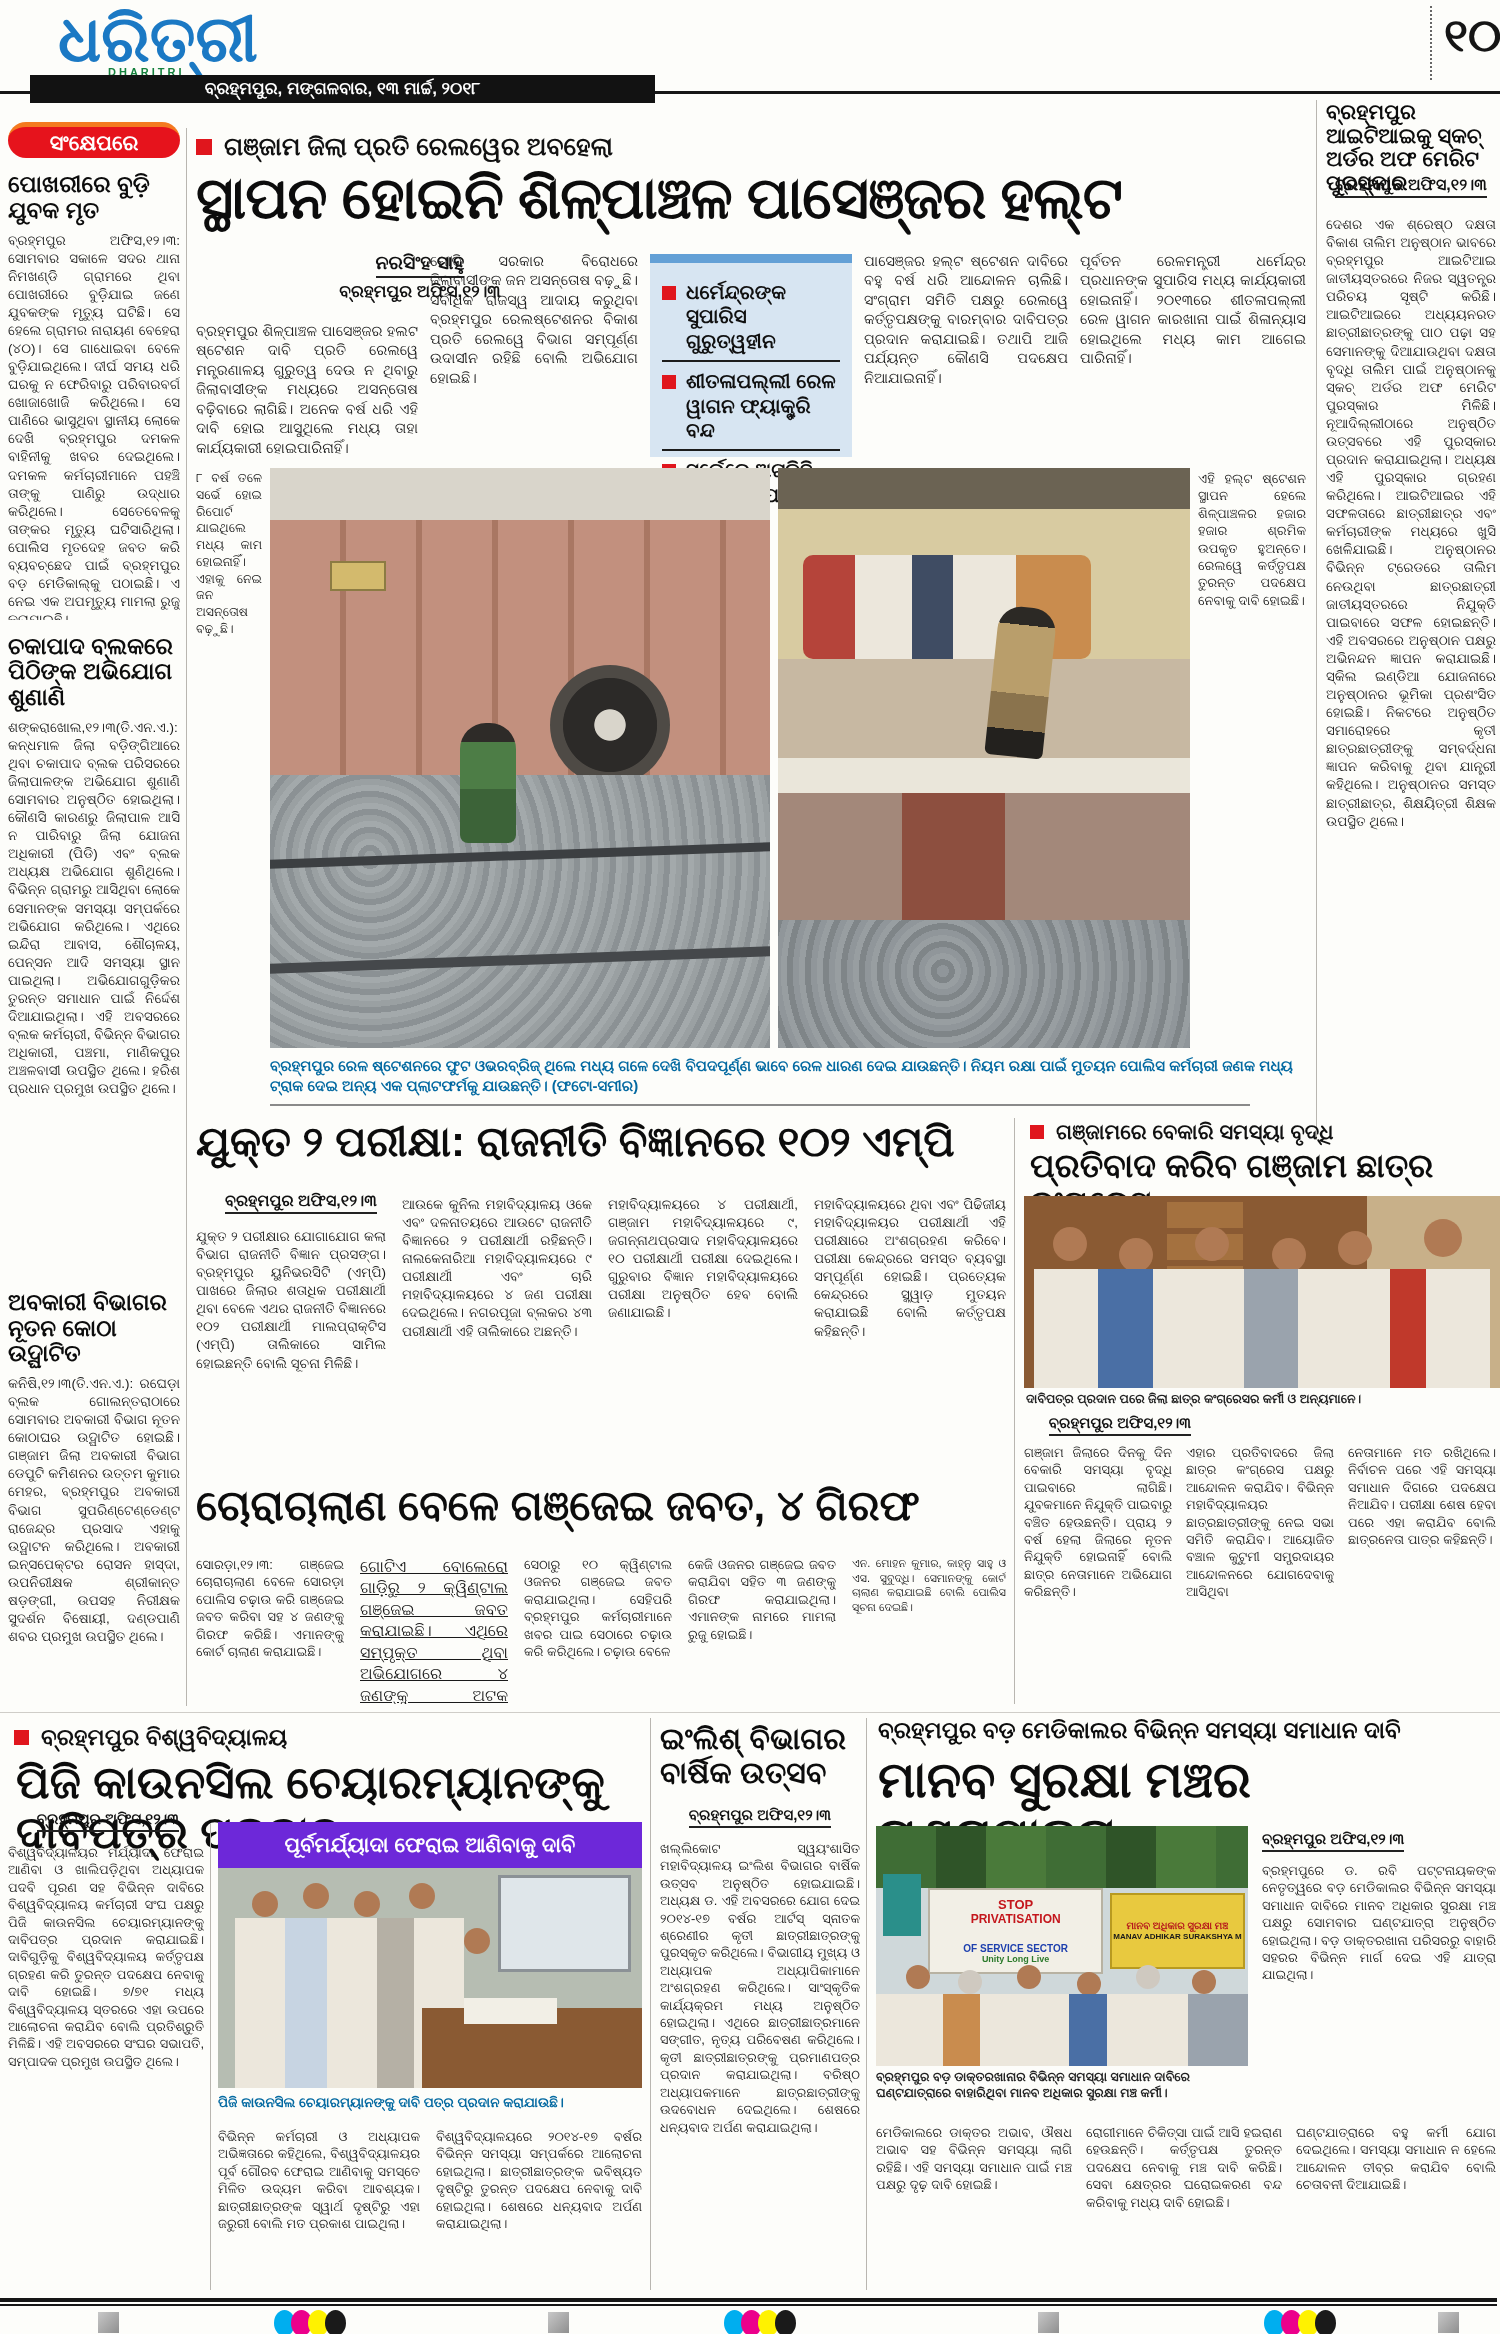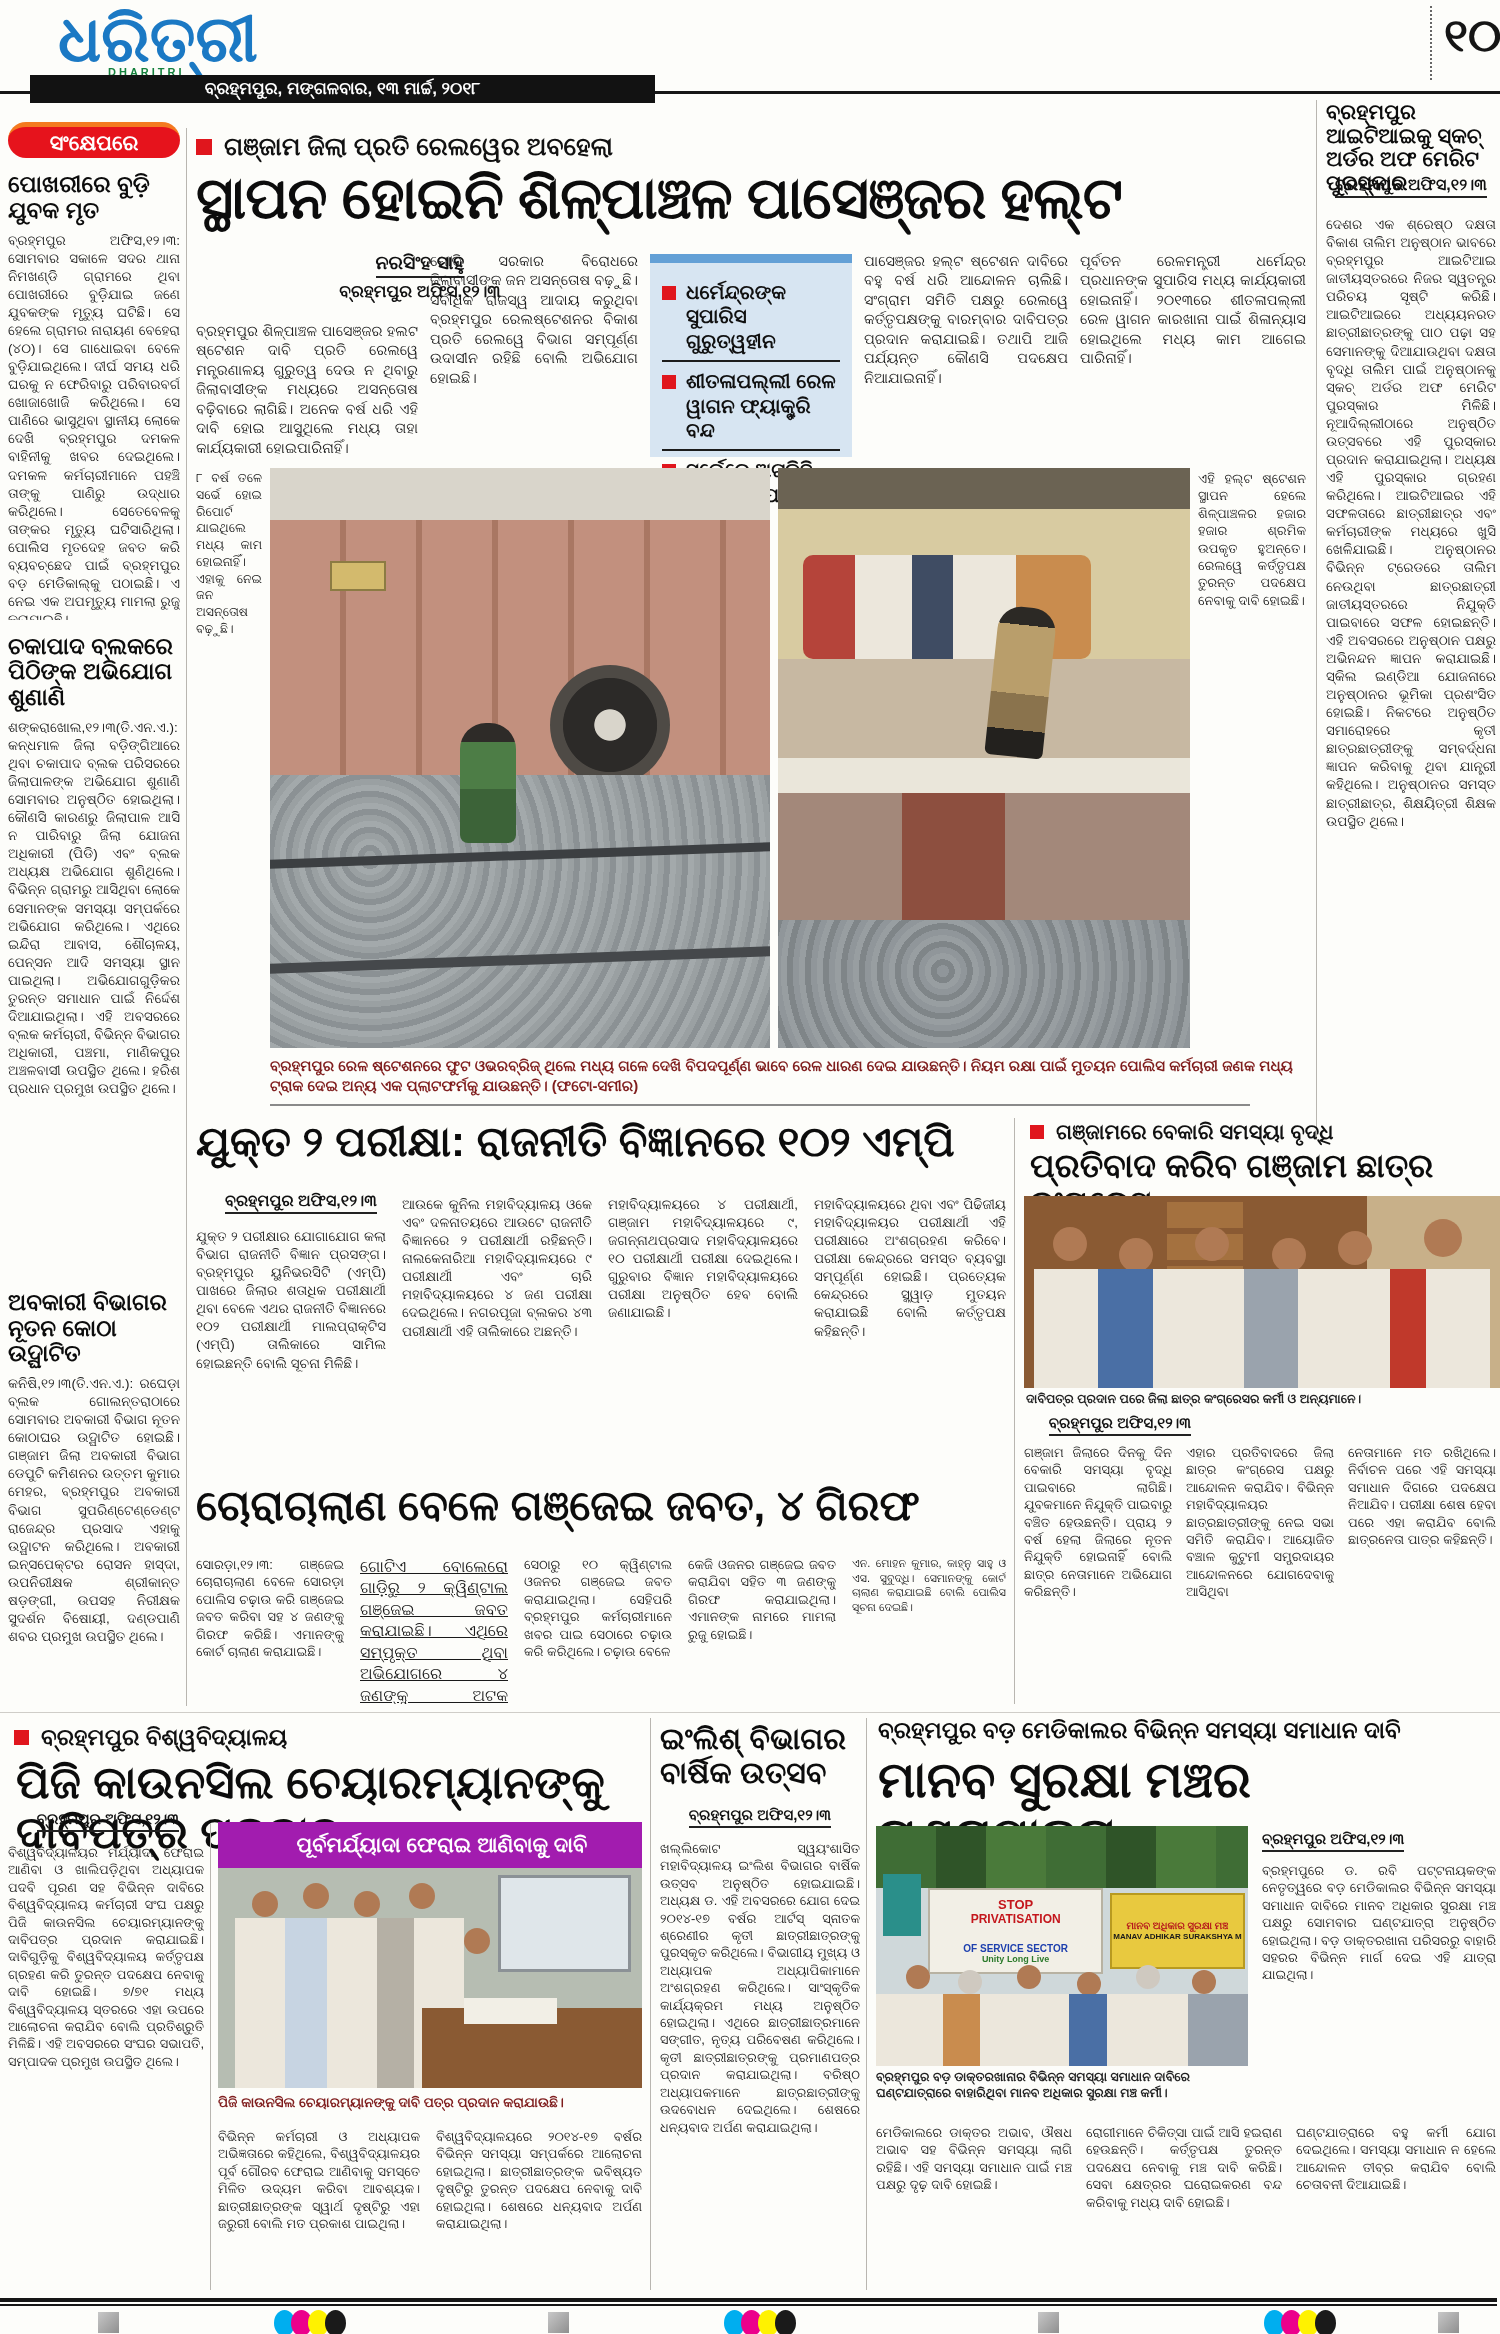--- a/index.html
+++ b/index.html
@@ -8,21 +8,21 @@
   .abs{position:absolute;}
   .col{position:absolute;overflow:hidden;text-align:justify;line-height:1.34;color:#1a1a1a;}
   .hl{font-weight:700;color:#0c0c0c;line-height:1.12;}
   .kick{position:absolute;display:flex;align-items:center;gap:12px;font-weight:700;color:#111;}
   .sq{display:inline-block;background:#e0161d;flex:none;}
   .byl{font-weight:700;text-align:center;color:#111;}
   .byl .und{display:inline-block;border-bottom:2px solid #222;padding-bottom:2px;}
   .vline{position:absolute;width:1px;background:#b9b6b0;}
   .hline{position:absolute;background:#161616;}
   .photo{position:absolute;overflow:hidden;background:#c9c2b6;}
-  .cap{position:absolute;font-weight:700;font-size:15px;line-height:1.3;color:#7f1d1d;}
+  .cap{position:absolute;font-weight:700;font-size:15px;line-height:1.3;color:#0369a1;}
   .boxlist{position:absolute;background:#d7e5f2;border-top:9px solid #63a0d6;padding:10px 12px 6px 12px;}
   .boxlist .item{display:flex;gap:10px;font-weight:700;font-size:20px;line-height:1.22;
                  padding:7px 0;border-bottom:2px solid #1c1c1c;color:#101010;}
   .boxlist .item:last-child{border-bottom:none;}
   .boxlist .sq{width:14px;height:14px;margin-top:6px;}
   .figshape{position:absolute;}
   .headcirc{position:absolute;border-radius:50%;background:#b07a54;}
   .regsq{position:absolute;width:21px;height:21px;background:linear-gradient(135deg,#c8c8c8,#8f8f8f);}
   .cmyk{position:absolute;display:flex;}
   .cmyk i{display:block;width:21px;height:26px;border-radius:50%;margin-left:-4px;}
@@ -181,21 +181,21 @@
     <span>ବ୍ରହ୍ମପୁର ବିଶ୍ୱବିଦ୍ୟାଳୟ</span>
   </div>
   <div class="abs hl" style="left:16px;top:1758px;width:636px;font-size:45px;">ପିଜି କାଉନସିଲ ଚେୟାରମ୍ୟାନଙ୍କୁ ଦାବିପତ୍ର ପ୍ରଦାନ</div>
   <div class="abs byl" style="left:10px;top:1810px;width:196px;">
     <span class="und" style="font-size:15px;">ବ୍ରହ୍ମପୁର ଅଫିସ,୧୨।୩</span>
   </div>
   <div class="col" style="left:8px;top:1844px;width:196px;height:446px;font-size:13px;">ବିଶ୍ୱବିଦ୍ୟାଳୟର ମର୍ଯ୍ୟାଦା ଫେରାଇ ଆଣିବା ଓ ଖାଲିପଡ଼ିଥିବା ଅଧ୍ୟାପକ ପଦବି ପୂରଣ ସହ ବିଭିନ୍ନ ଦାବିରେ ବିଶ୍ୱବିଦ୍ୟାଳୟ କର୍ମଚାରୀ ସଂଘ ପକ୍ଷରୁ ପିଜି କାଉନସିଲ ଚେୟାରମ୍ୟାନଙ୍କୁ ଦାବିପତ୍ର ପ୍ରଦାନ କରାଯାଇଛି। ଦାବିଗୁଡ଼ିକୁ ବିଶ୍ୱବିଦ୍ୟାଳୟ କର୍ତ୍ତୃପକ୍ଷ ଗ୍ରହଣ କରି ତୁରନ୍ତ ପଦକ୍ଷେପ ନେବାକୁ ଦାବି ହୋଇଛି। ୭/୭୧ ମଧ୍ୟ ବିଶ୍ୱବିଦ୍ୟାଳୟ ସ୍ତରରେ ଏହା ଉପରେ ଆଲୋଚନା କରାଯିବ ବୋଲି ପ୍ରତିଶ୍ରୁତି ମିଳିଛି। ଏହି ଅବସରରେ ସଂଘର ସଭାପତି, ସମ୍ପାଦକ ପ୍ରମୁଖ ଉପସ୍ଥିତ ଥିଲେ।</div>
   <div class="vline" style="left:210px;top:1824px;height:466px;"></div>
 
   <div class="photo" style="left:218px;top:1822px;width:424px;height:266px;background:#b6bdb2;">
-    <div class="figshape" style="left:0;top:0;width:100%;height:46px;background:#a21caf;display:flex;align-items:center;justify-content:center;padding-left:12px;">
+    <div class="figshape" style="left:0;top:0;width:100%;height:46px;background:#6d28d9;display:flex;align-items:center;justify-content:center;">
       <span style="color:#fff;font-weight:700;font-size:21px;">ପୂର୍ବମର୍ଯ୍ୟାଦା ଫେରାଇ ଆଣିବାକୁ ଦାବି</span>
     </div>
     <div class="figshape" style="left:66%;top:20%;width:30%;height:34%;background:#dfe6ea;border:3px solid #8b9196;"></div>
     <div class="headcirc" style="left:8%;top:26%;width:26px;height:26px;"></div>
     <div class="headcirc" style="left:20%;top:23%;width:26px;height:26px;"></div>
     <div class="headcirc" style="left:32%;top:26%;width:26px;height:26px;"></div>
     <div class="headcirc" style="left:45%;top:23%;width:26px;height:26px;"></div>
     <div class="headcirc" style="left:58%;top:40%;width:26px;height:26px;"></div>
     <div class="figshape" style="left:4%;top:36%;width:54%;height:64%;
          background:linear-gradient(90deg,#ece7dc 0 22%, #c7d4e2 22% 40%, #ece7dc 40% 62%, #b5b0a5 62% 78%, #ece7dc 78% 100%);"></div>

